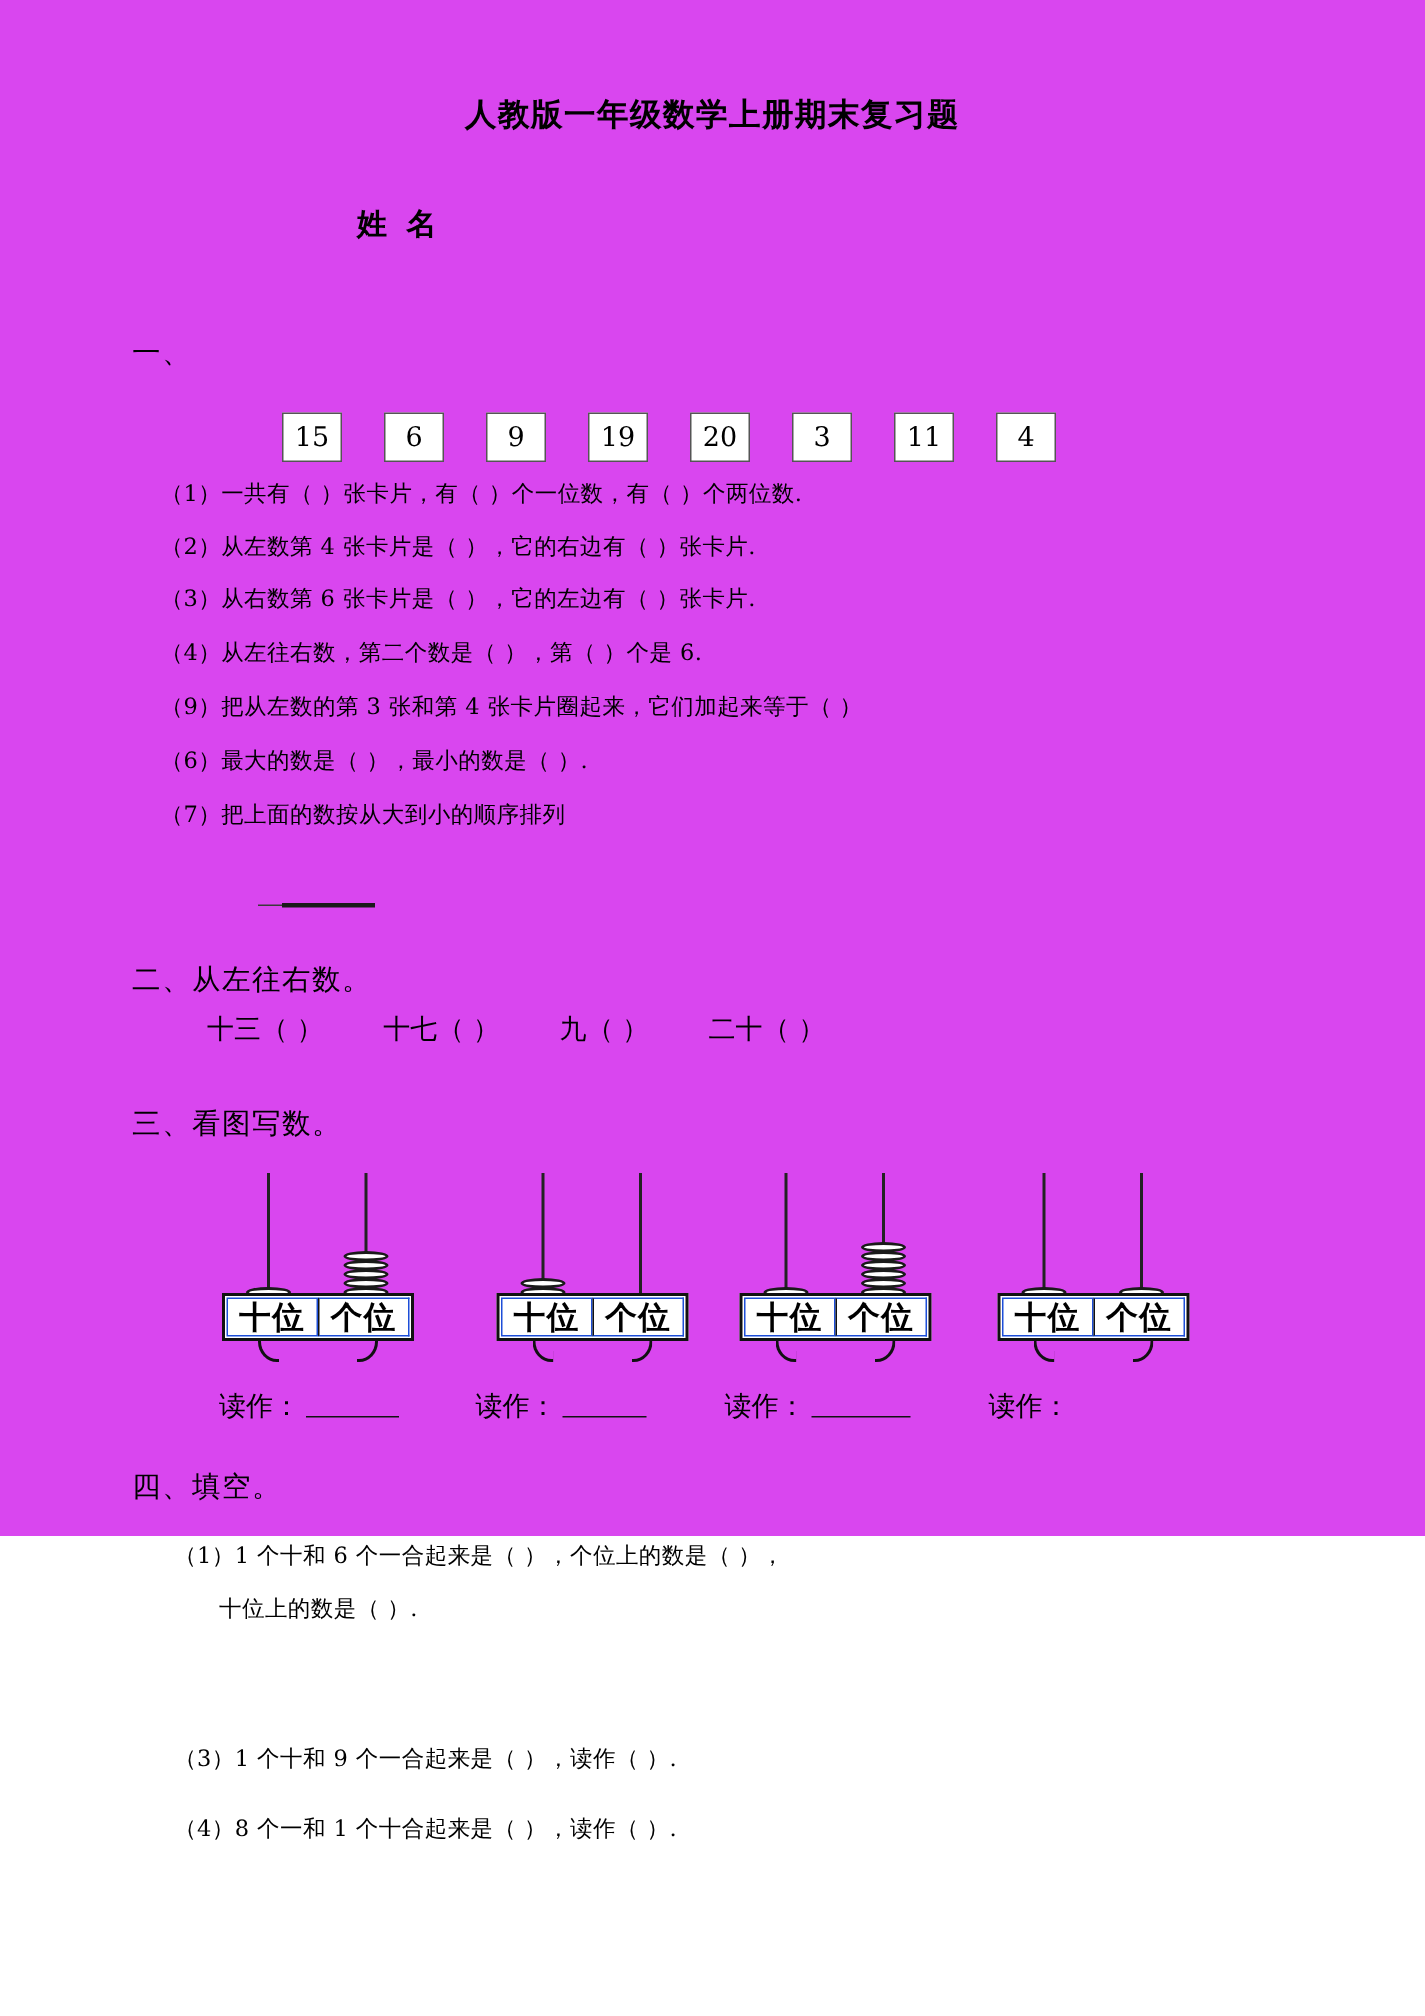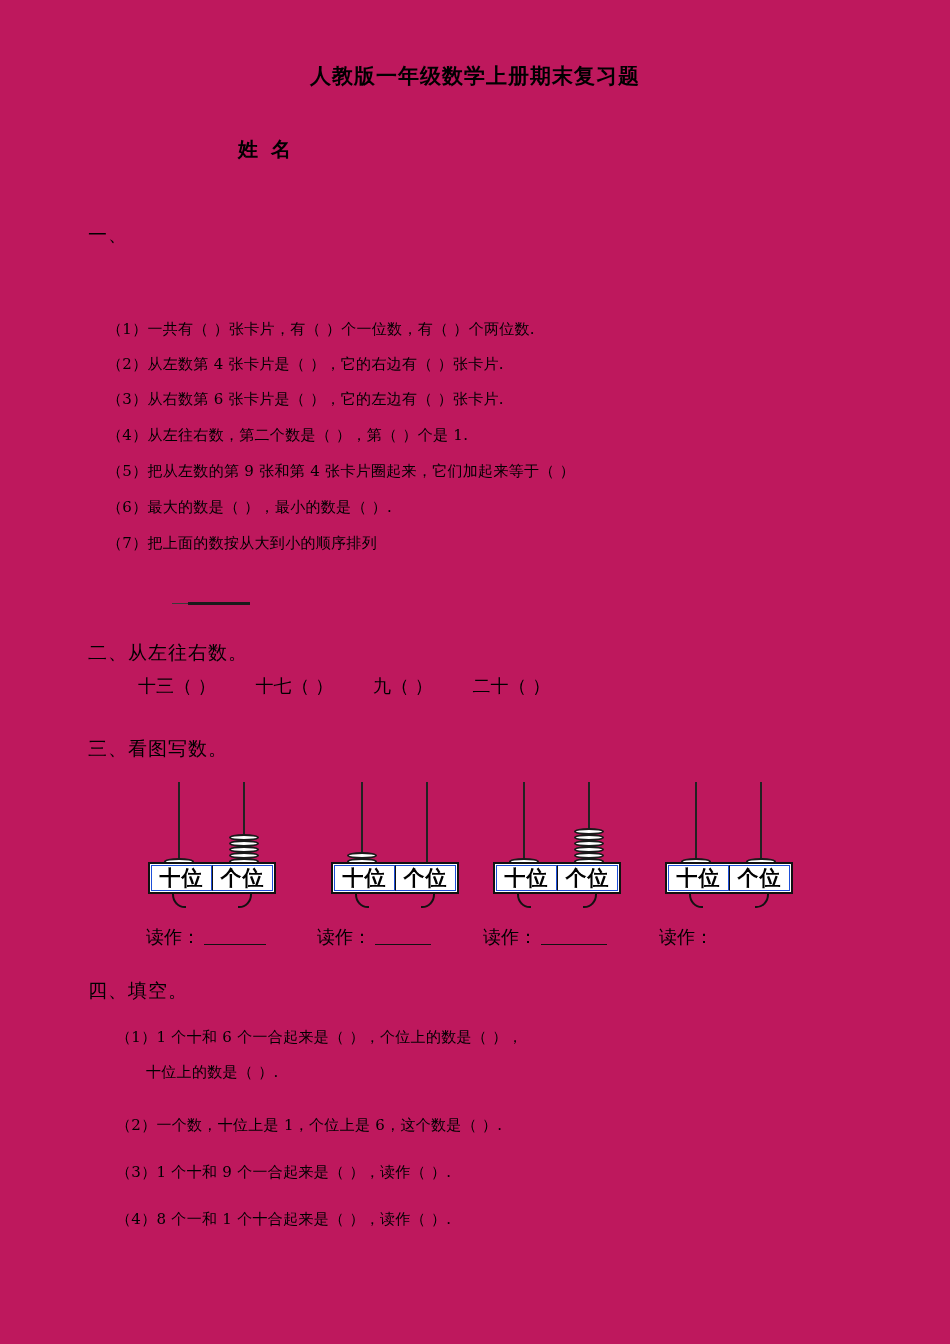--- a/index.html
+++ b/index.html
@@ -12,22 +12,22 @@
     height: 1344px;
     position: relative;
     font-family: "DejaVu Serif", "Liberation Serif", serif;
     color: #000000;
     overflow: hidden;
   }
   .page {
     position: absolute;
     inset: 0;
     width: 950px;
-    height: 1344px;
-    background: #be185d;
+    height: 1024px;
+    background: #d946ef;
   }
 
   
   .doc-title {
     position: absolute;
     top: 62px;
     left: 0;
     width: 950px;
     text-align: center;
     font-size: 21px;
@@ -211,26 +211,36 @@
 </head>
 <body>
 
 <div class="page">
 
   <div class="doc-title">人教版一年级数学上册期末复习题</div>
   <div class="name-line">姓 名</div>
 
   <div class="sec-head" style="top:222px;left:88px;">一、</div>
 
+  <div class="card-row">
+    <div class="card">15</div>
+    <div class="card">6</div>
+    <div class="card">9</div>
+    <div class="card">19</div>
+    <div class="card">20</div>
+    <div class="card">3</div>
+    <div class="card">11</div>
+    <div class="card">4</div>
+  </div>
 
   <div class="qline" style="top:320px;left:107px;">（1）一共有（        ）张卡片，有（       ）个一位数，有（         ）个两位数.</div>
   <div class="qline" style="top:355px;left:107px;">（2）从左数第 4 张卡片是（         ），它的右边有（        ）张卡片.</div>
   <div class="qline" style="top:390px;left:107px;text-align:right;">（3）从右数第 6 张卡片是（        ），它的左边有（        ）张卡片.</div>
-  <div class="qline" style="top:426px;left:107px;">（4）从左往右数，第二个数是（        ），第（        ）个是 1.</div>
-  <div class="qline" style="top:462px;left:107px;">（5）把从左数的第 9 张和第 4 张卡片圈起来，它们加起来等于（        ）</div>
+  <div class="qline" style="top:426px;left:107px;">（4）从左往右数，第二个数是（        ），第（        ）个是 6.</div>
+  <div class="qline" style="top:462px;left:107px;">（9）把从左数的第 3 张和第 4 张卡片圈起来，它们加起来等于（        ）</div>
   <div class="qline" style="top:498px;left:107px;">（6）最大的数是（       ），最小的数是（       ）.</div>
   <div class="qline" style="top:534px;left:107px;">（7）把上面的数按从大到小的顺序排列</div>
 
   <div class="answer-rule"></div>
   <div class="answer-rule bold"></div>
 
   <div class="sec-head" style="top:640px;left:88px;">二、从左往右数。</div>
   <div class="sec2-row">
     <span class="it">十三（        ）</span>
     <span class="it">十七（        ）</span>
@@ -340,17 +350,16 @@
     </span>
     <span class="read-item" style="left:513px;">
       <span>读作：</span>
     </span>
   </div>
 
   <div class="sec-head" style="top:978px;left:88px;">四、填空。</div>
 
   <div class="qline" style="top:1028px;left:116px;">（1）1 个十和 6 个一合起来是（      ），个位上的数是（       ），</div>
   <div class="qline" style="top:1063px;left:146px;">十位上的数是（        ）.</div>
-  <div class="qline" style="top:1116px;left:116px;">（2）一个数，十位上是 1，个位上是 6，这个数是（           ）.</div>
   <div class="qline" style="top:1163px;left:116px;">（3）1 个十和 9 个一合起来是（       ），读作（          ）.</div>
   <div class="qline" style="top:1210px;left:116px;">（4）8 个一和 1 个十合起来是（           ），读作（        ）.</div>
 
 </div>
 
 </body></html>

